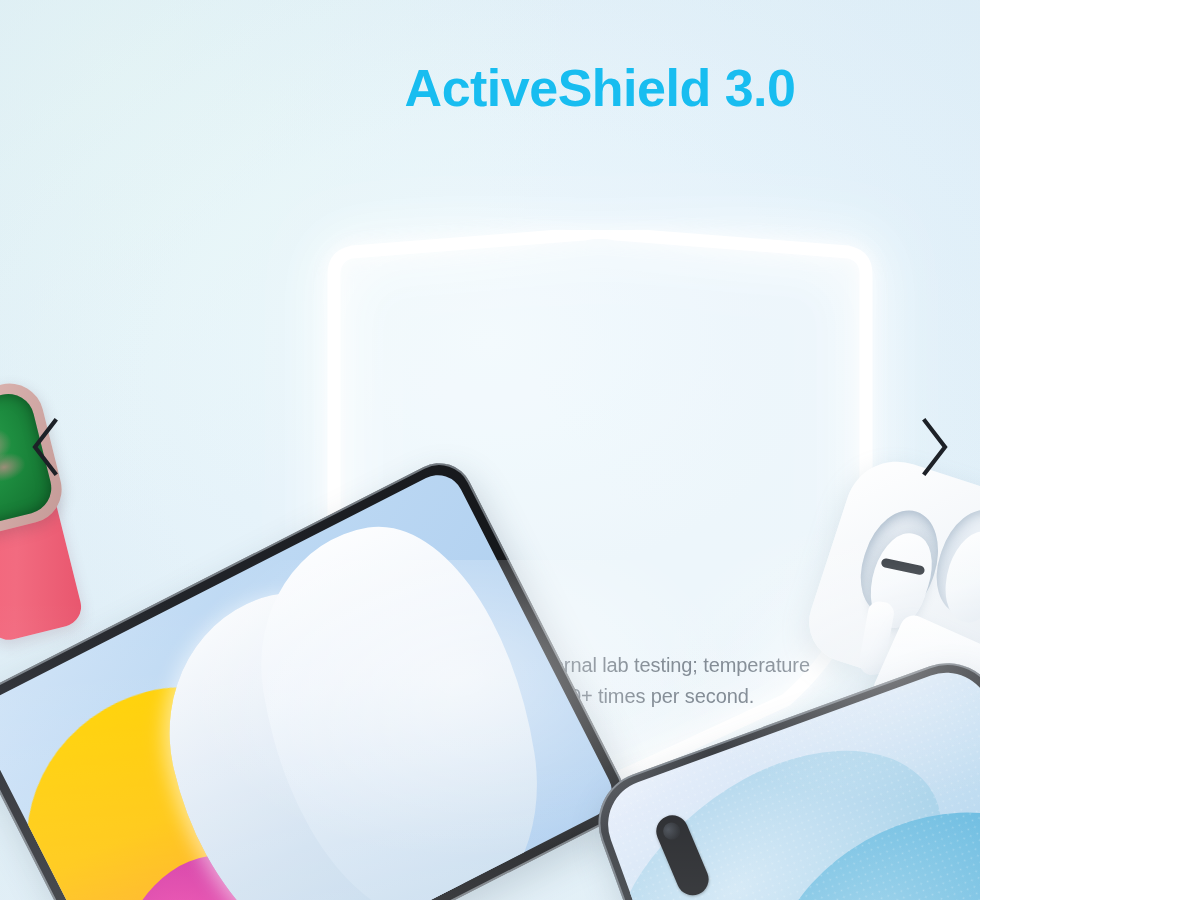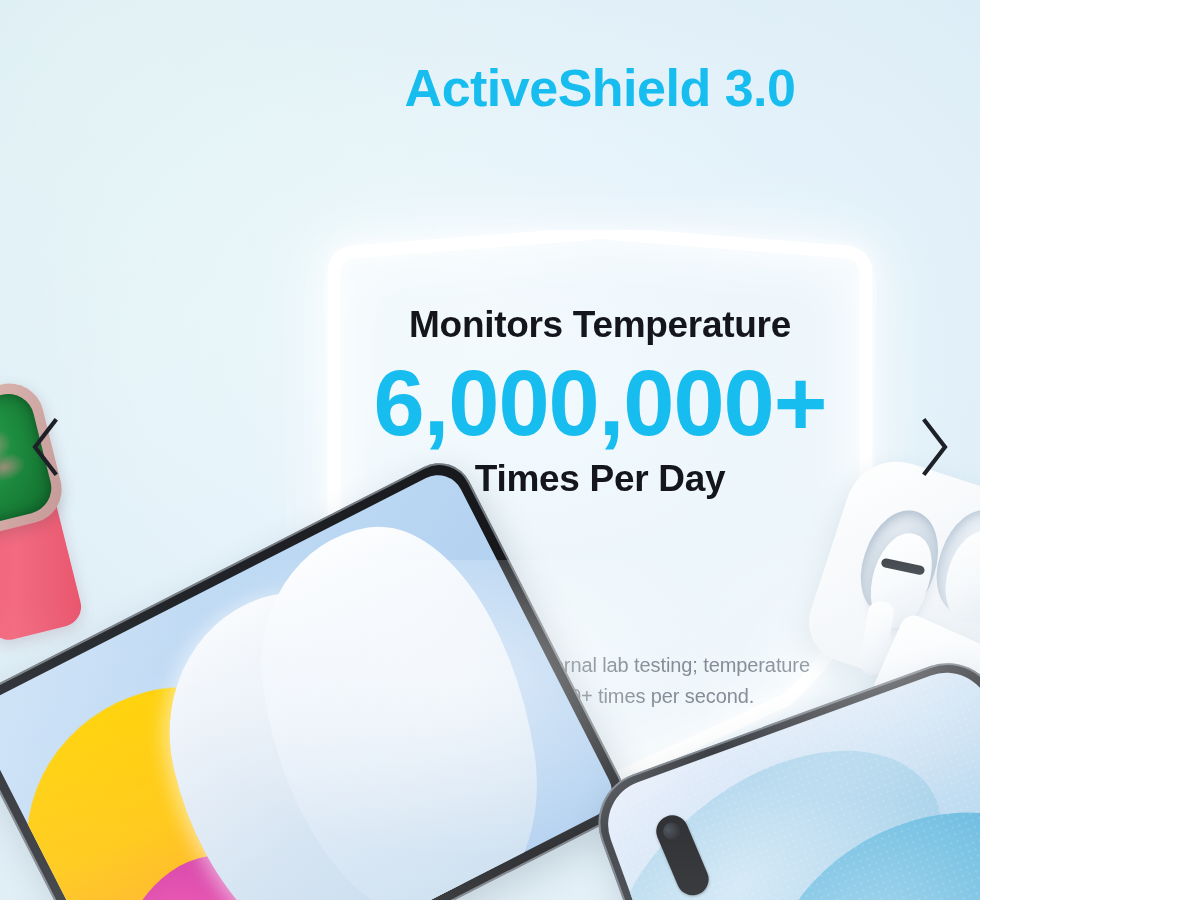--- a/index.html
+++ b/index.html
@@ -574,25 +574,20 @@
         <path class="fill" d="M 34 44 Q 34 26 52 22 L 284 4 Q 300 1 316 4 L 548 22 Q 566 26 566 44 L 566 300 Q 566 400 486 470 L 318 548 Q 300 556 282 548 L 114 470 Q 34 400 34 300 Z"></path>
         <path class="edge" d="M 34 44 Q 34 26 52 22 L 284 4 Q 300 1 316 4 L 548 22 Q 566 26 566 44 L 566 300 Q 566 400 486 470 L 318 548 Q 300 556 282 548 L 114 470 Q 34 400 34 300 Z"></path>
       </svg>
     </div>
   </div>
 
   <div class="wash-center"></div>
 
   <div class="headline">ActiveShield 3.0</div>
 
-  <div class="center-block">
-    <div class="stat-label-top">Monitors Temperature</div>
-    <div class="stat-number">6,000,000+</div>
-    <div class="stat-label-bottom">Times Per Day</div>
-  </div>
 
   <div class="footnote">
     <span class="ln">*Data based on internal lab testing; temperature</span>
     <span class="ln">is monitored 80+ times per second.</span>
   </div>
 
   <div class="nav-arrow prev" aria-label="Previous slide">
     <svg viewBox="0 0 40 62" aria-hidden="true">
       <path d="M 29 5 L 9 31 L 29 57"></path>
     </svg>

